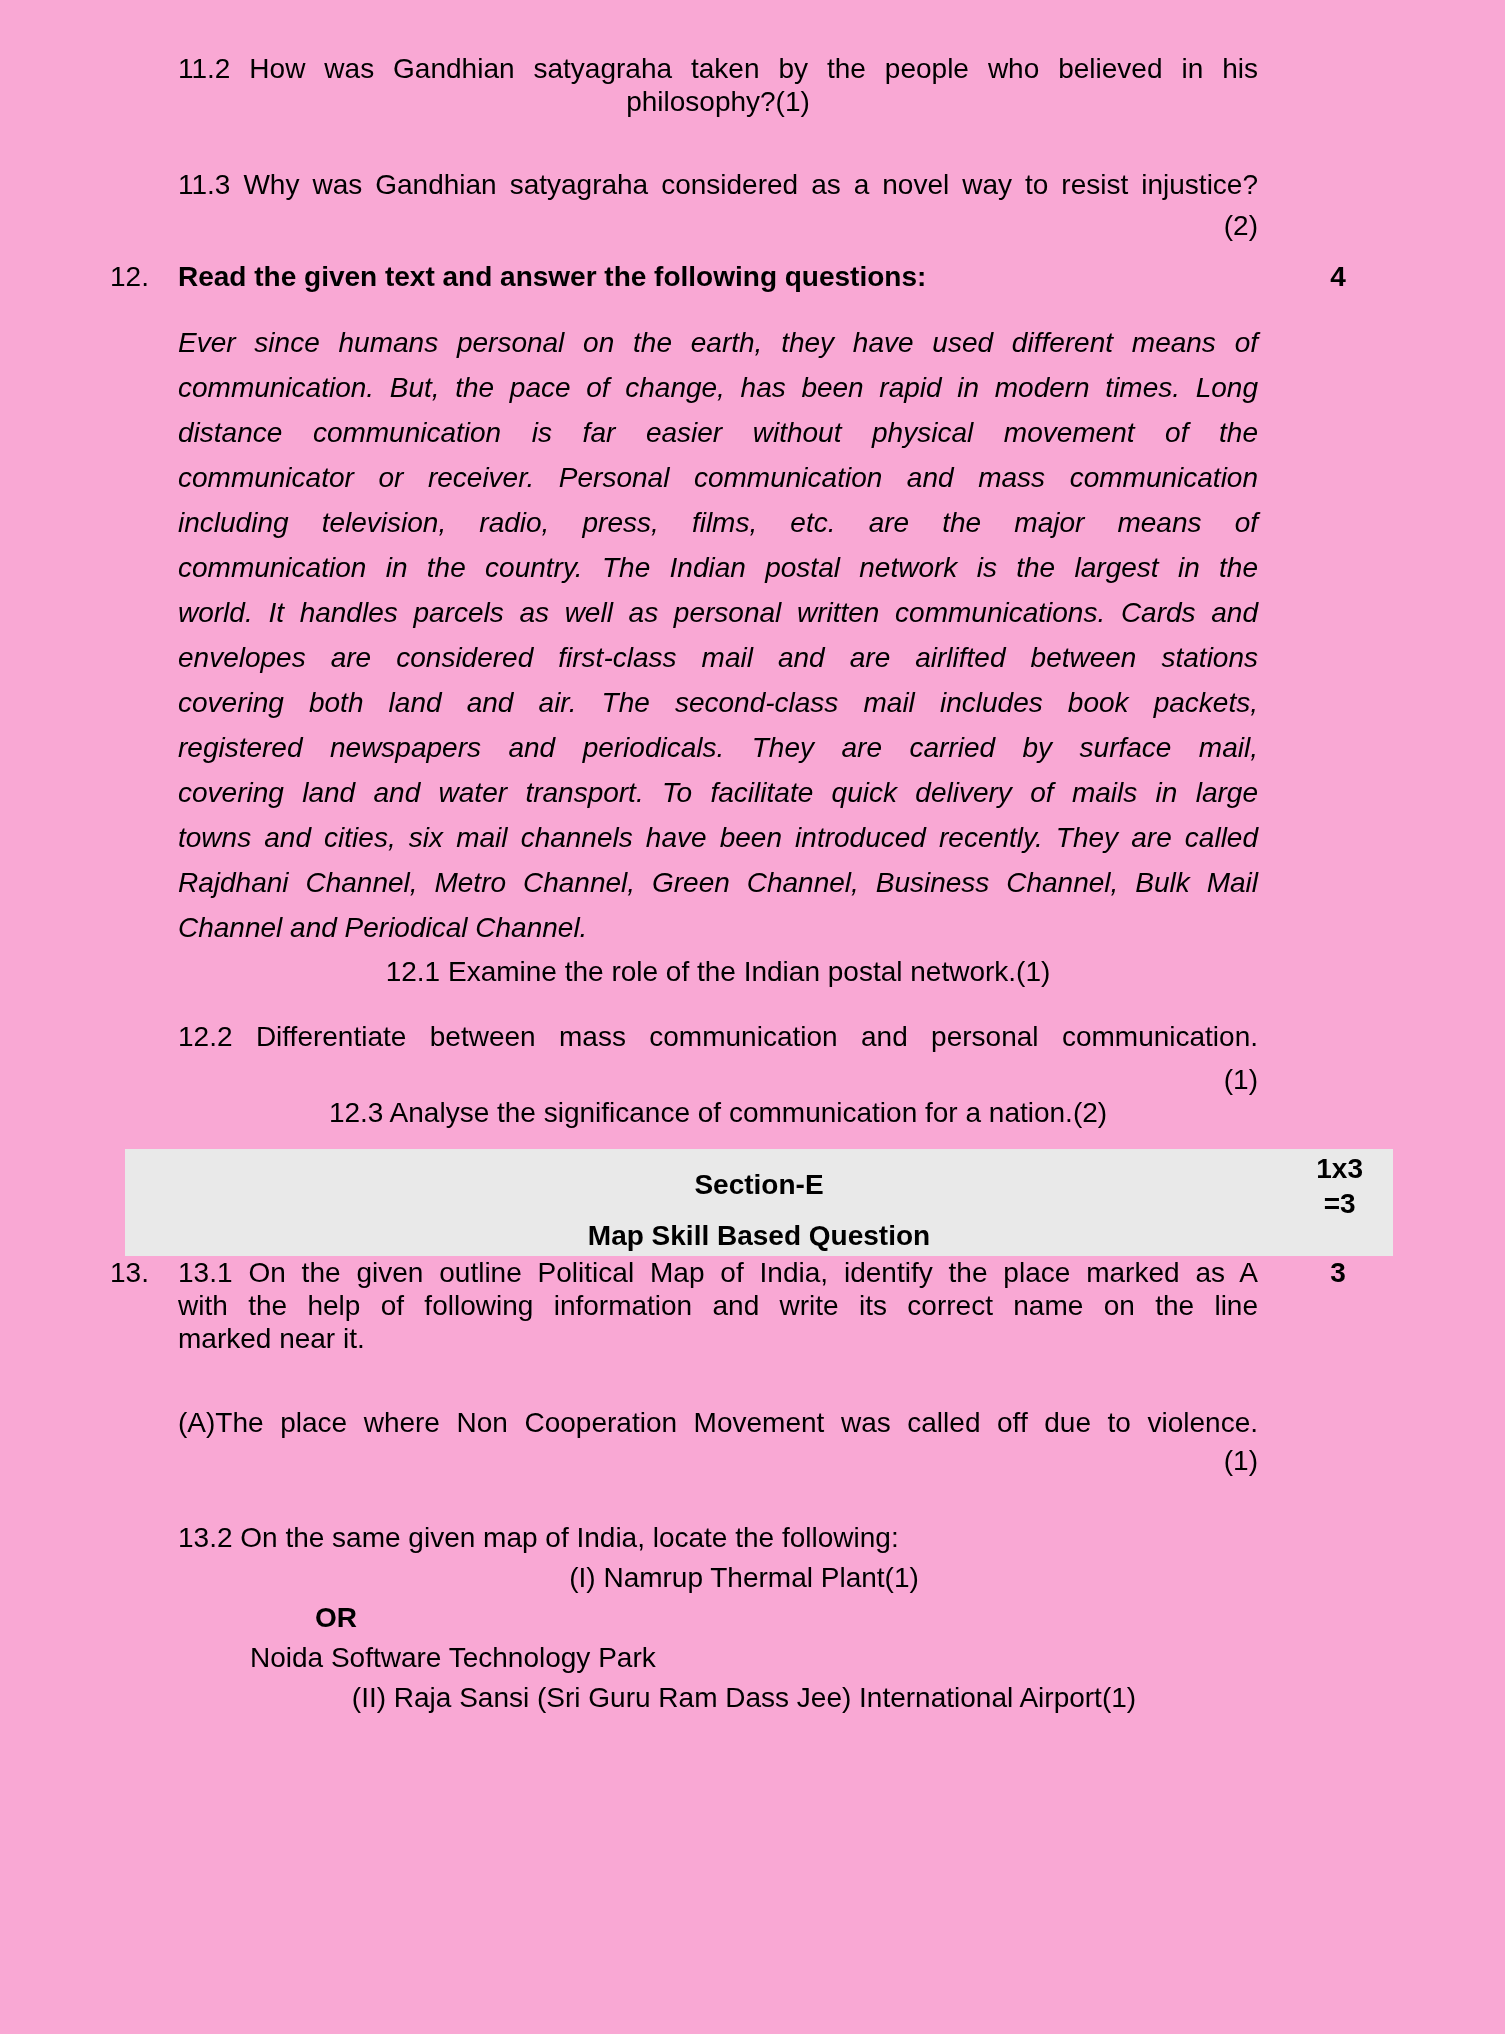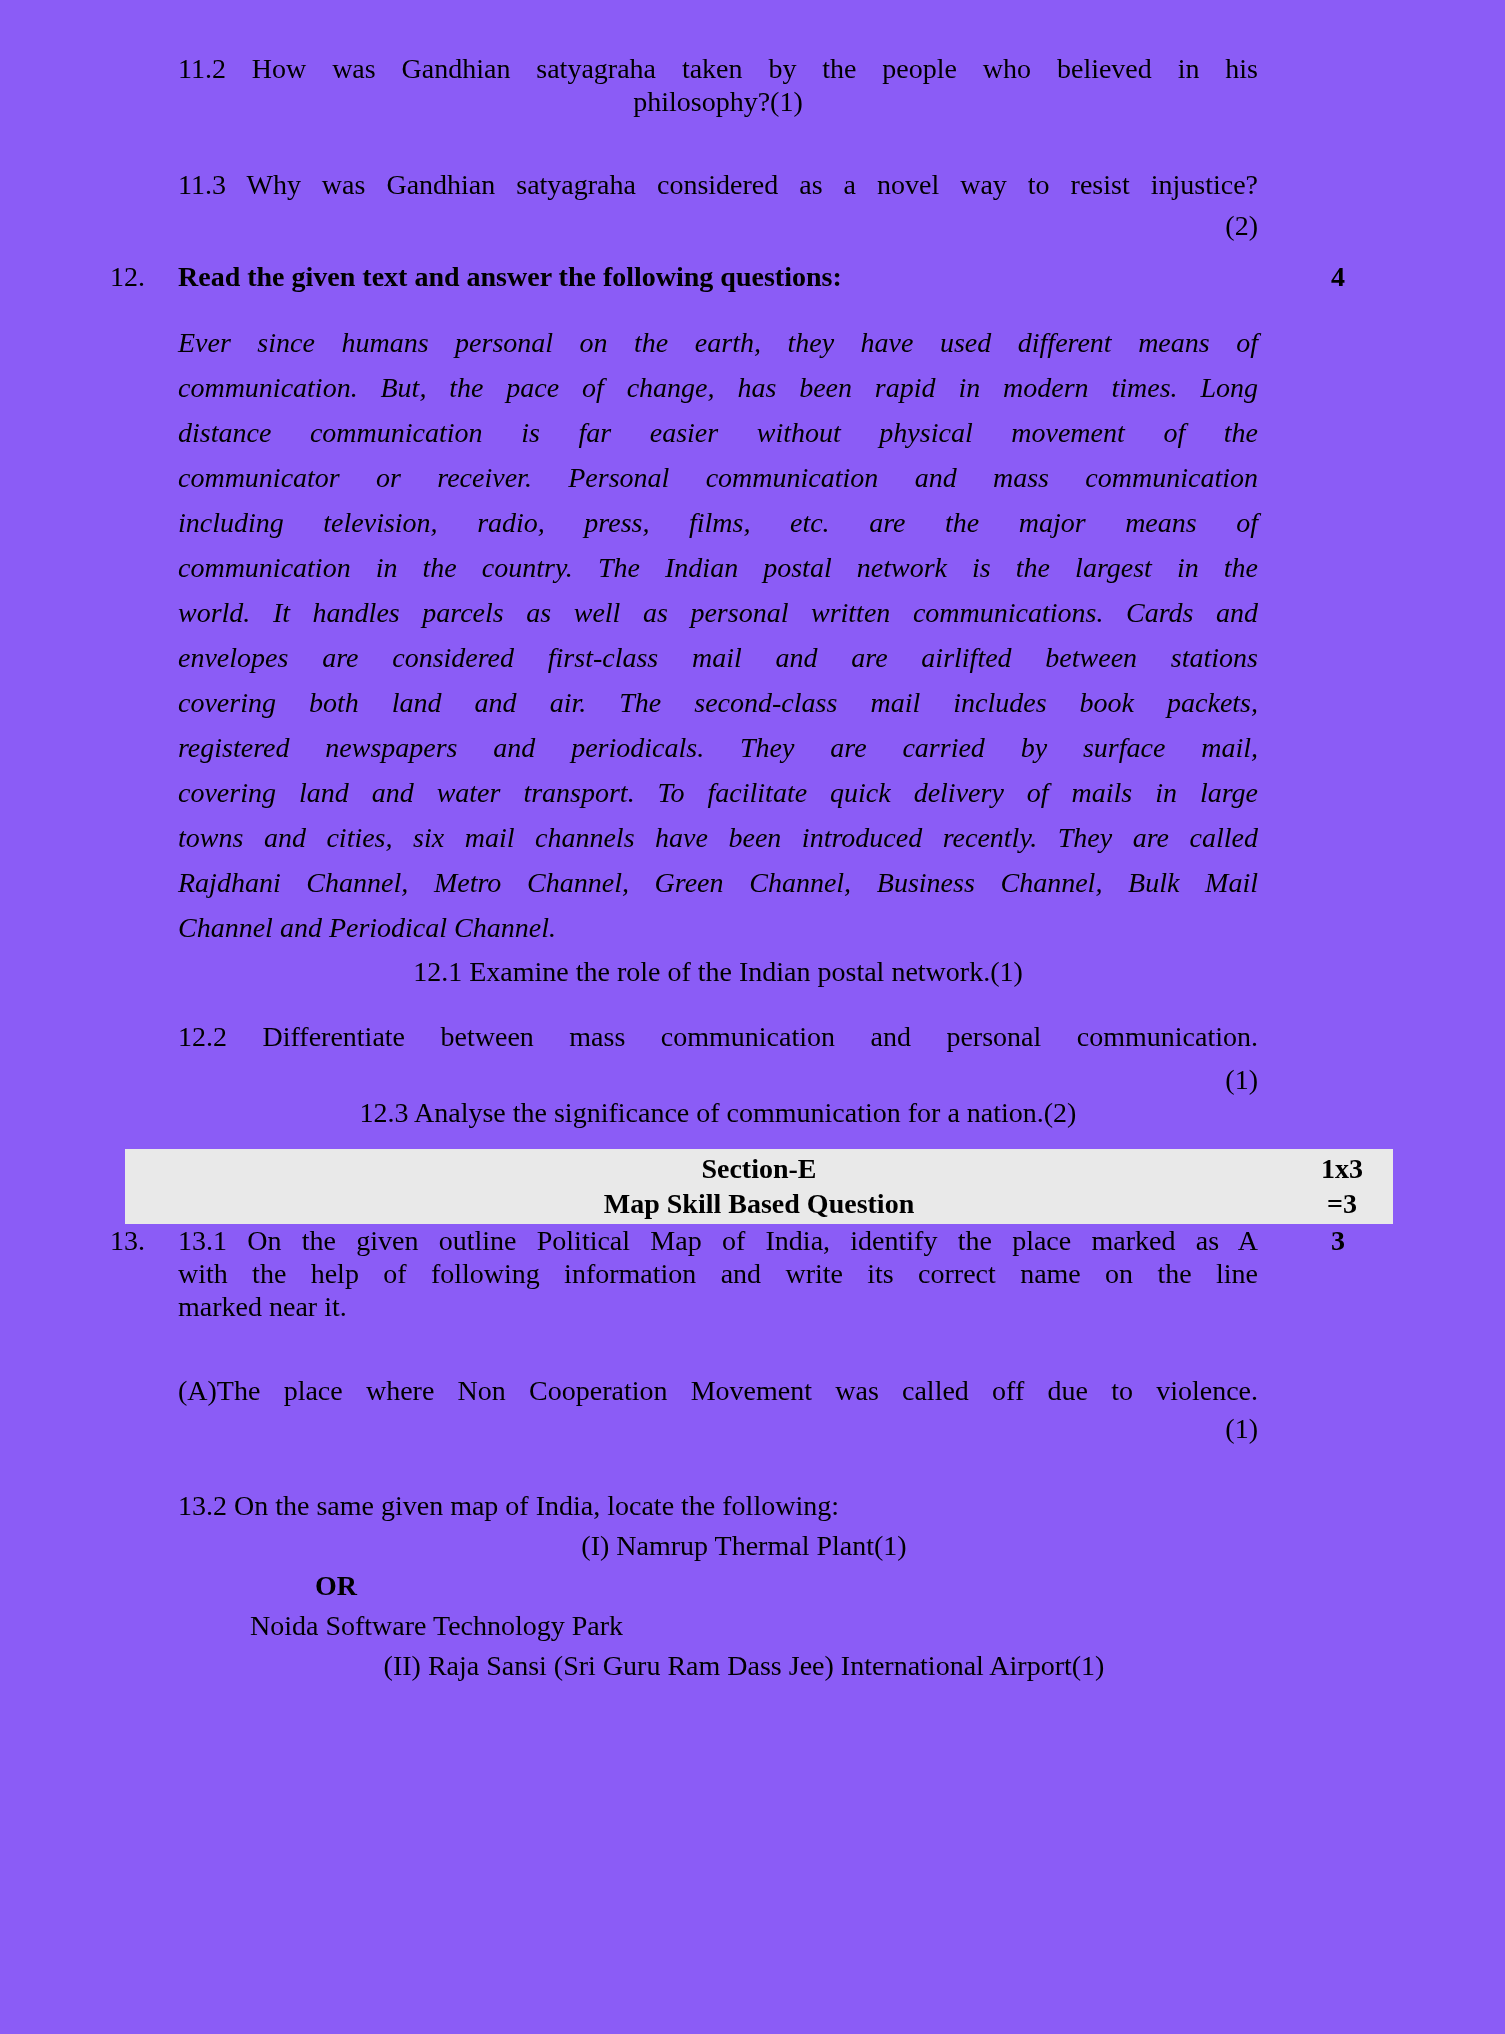--- a/index.html
+++ b/index.html
@@ -1,23 +1,23 @@
 <!DOCTYPE html>
 <html><head>
 <meta charset="utf-8">
 <style>
   * { margin:0; padding:0; box-sizing:border-box; }
   html,body { background:#ffffff; }
   .page {
     position:relative;
     width:1505px; height:2034px;
     margin:0 auto;
-    background:#8b5cf6;
+    background:#f9a8d4;
     color:#000000;
-    font-family:Liberation Serif, serif;
+    font-family:Liberation Sans, sans-serif;
     font-size:28px;
     overflow:hidden;
     padding-top:52px;
   }
   .row { display:flex; align-items:flex-start; }
   .gutter { flex:none; width:178px; padding-left:110px; }
   .content { flex:none; width:1080px; }
   .indented { margin-left:178px; width:1080px; }
   .marks-right { flex:none; width:160px; text-align:center; font-weight:bold; }
   .qline { line-height:33px; }
@@ -36,21 +36,21 @@
   .pline:last-child { text-align-last:left; }
   
   .band {
     position:relative;
     margin-left:125px;
     width:1268px;
     margin-top:20px;
     padding:2px 0 3px 0;
     text-align:center;
   }
-  .band-line { font-weight:bold; line-height:35px; }
+  .band-line { font-weight:bold; line-height:35px;margin-top:16px; }
   .band-marks {
     position:absolute; top:2px; right:30px;
     font-weight:bold; text-align:center; line-height:35px;
   }
   
   .mt8 { margin-top:8px; }
   .mt5 { margin-top:5px; }
   .mt10 { margin-top:10px; }
   .mt18 { margin-top:18px; }
   .mt32 { margin-top:32px; }

